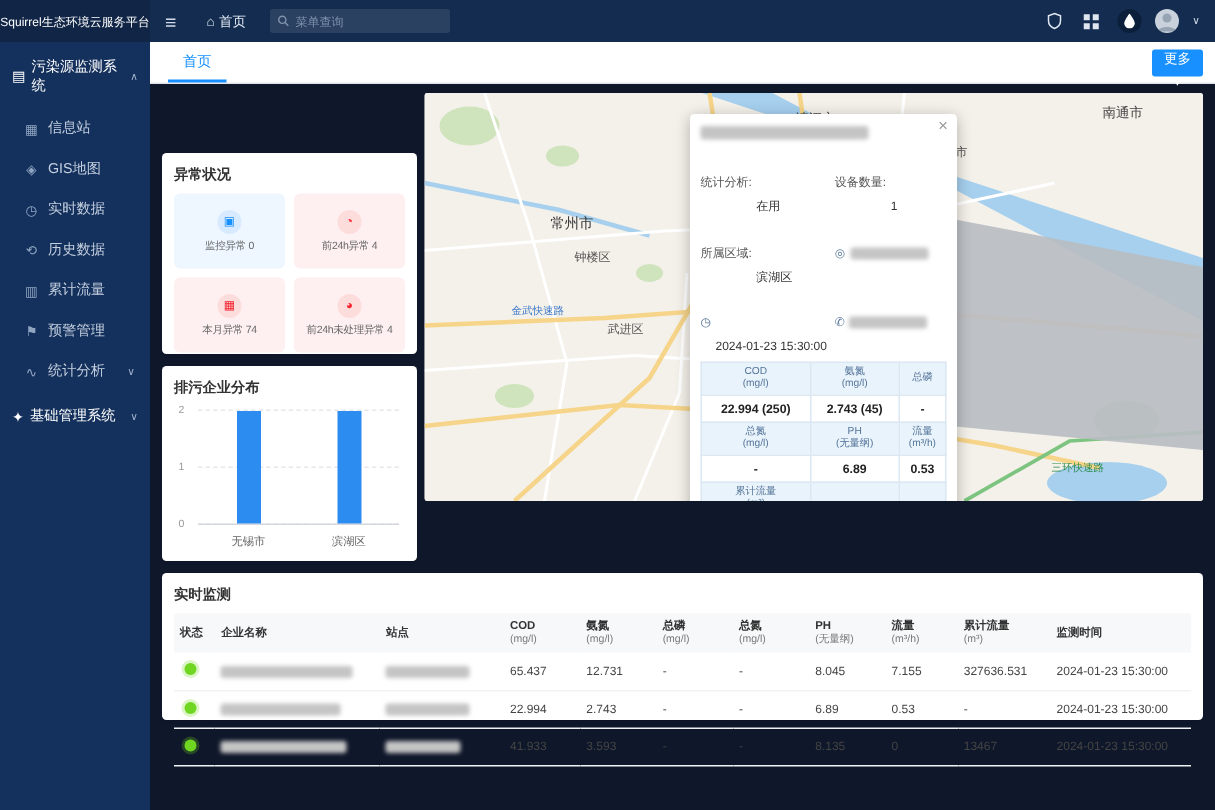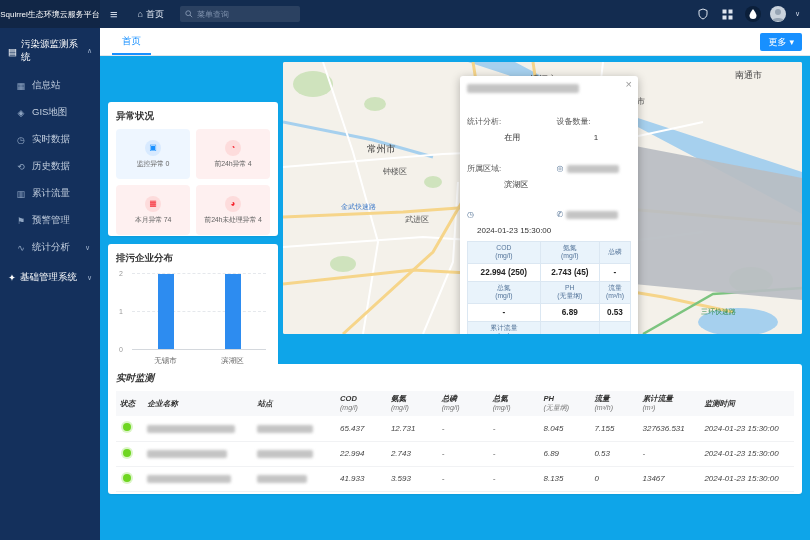--- a/index.html
+++ b/index.html
@@ -1,17 +1,17 @@
 <!DOCTYPE html>
 <html><head>
 <meta charset="utf-8">
 <style>
   * { margin:0; padding:0; box-sizing:border-box; }
   body { font-family:"Liberation Sans", sans-serif; background:#dfe3e8; }
-  .page { position:relative; width:810px; height:540px; background:#0ea5e9; overflow:hidden; font-family:"Liberation Sans", sans-serif; }
+  .page { position:relative; width:810px; height:540px; background:#0f172a; overflow:hidden; font-family:"Liberation Sans", sans-serif; }
 
   
   .header { position:absolute; top:0; left:0; right:0; height:28px; background:#132c50; display:flex; align-items:center; z-index:30; }
   .logo { width:100px; height:28px; background:#112646; color:#fff; font-size:8px; display:flex; align-items:center; justify-content:center; white-space:nowrap; overflow:hidden; }
   .hamburger { color:#cfd9e8; font-size:13px; padding:0 10px; cursor:pointer; }
   .crumb { display:flex; align-items:center; gap:3px; color:#e3eaf4; font-size:9px; padding:0 10px; }
   .crumb .icn { font-size:9px; }
   .search-box { display:flex; align-items:center; gap:4px; width:120px; height:16px; background:rgba(255,255,255,0.10); border-radius:2px; padding:0 5px; margin-left:6px; }
   .search-box input { flex:1; background:transparent; border:none; outline:none; color:#cfd9e8; font-size:8px; font-family:inherit; width:90px; }
   .search-box input::placeholder { color:#7f92ad; }
@@ -25,21 +25,21 @@
   .sidebar { position:absolute; top:28px; left:0; width:100px; bottom:0; background:#14305c; z-index:20; }
   .side-section { display:flex; align-items:center; gap:4px; color:#ffffff; font-size:9.5px; padding:10px 8px 8px 8px; cursor:pointer; }
   .side-section .chev { margin-left:auto; font-size:7px; color:#9fb2cd; }
   .side-item { display:flex; align-items:center; gap:6px; color:#c3cfdf; font-size:9.5px; padding:7px 8px 7px 16px; cursor:pointer; }
   .side-item .iglyph { font-size:9px; width:10px; text-align:center; color:#8fa5c2; }
   .side-item .chev { margin-left:auto; font-size:7px; color:#9fb2cd; padding-right:2px; }
 
   
   .tabbar { position:absolute; top:28px; left:100px; right:0; height:28px; background:#fff; border-bottom:1px solid #e2e6ea; z-index:10; }
   .tab { display:inline-block; margin-left:12px; padding:7px 10px 5px 10px; font-size:9.5px; color:#1890ff; border-bottom:2px solid #1890ff; cursor:pointer; }
-  .more-btn { position:absolute; right:8px; top:5px; height:18px; background:#1890ff; color:#fff; border:none; border-radius:2px; font-size:9px; padding:0 8px; display:flex; align-items:center; gap:3px; cursor:pointer; font-family:inherit; }
+  .more-btn { position:absolute; right:8px; top:5px; height:18px; background:#1890ff; color:#fff; border:none; border-radius:2px; font-size:9px; padding:0 8px; display:flex; align-items:center; gap:3px; cursor:pointer; font-family:inherit;flex-direction:column; }
 
   
   .card { position:absolute; background:#fff; border-radius:3px; box-shadow:0 1px 2px rgba(0,0,0,0.06);margin-top:40px; }
   .card-title { font-size:9.5px; color:#333; font-weight:bold; padding:8px 8px 6px 8px; }
 
   
   .card-abnormal { left:108px; top:62px; width:170px; height:134px; }
   .tiles { display:grid; grid-template-columns:1fr 1fr; gap:6px; padding:0 8px 8px 8px; }
   .tile { height:50px; border-radius:4px; display:flex; flex-direction:column; align-items:center; justify-content:center; gap:3px; cursor:pointer; }
   .tile-blue { background:#eef6ff; }
@@ -73,21 +73,21 @@
   .info-cell { display:flex; align-items:center; gap:3px; white-space:nowrap; }
   .info-cell .val { color:#333;margin-top:32px; }
   .val-green { color:#2fa84f; }
   .mini-icn { font-size:8px; color:#5a789a; }
   .ptable { width:100%; border-collapse:collapse; }
   .ptable td { border:1px solid #dbe7f2; text-align:center; }
   .ptable td.h { background:#e9f3fb; color:#55759a; font-size:6.8px; padding:2px 1px; line-height:1.25; }
   .ptable td.v { color:#222; font-weight:bold; font-size:8.2px; padding:4px 1px; }
 
   
-  .card-monitor { left:108px; top:324px; width:694px; height:130px;font-style:italic; }
+  .card-monitor { left:108px; top:342px; width:694px; height:98px; }
   .mtable { width:678px; margin:0 8px; border-collapse:collapse; table-layout:fixed; }
   .mtable th { background:#f7f8fa; font-size:7.6px; color:#333; font-weight:bold; text-align:left; padding:3px 4px; line-height:1.25; }
   .mtable th .unit { font-weight:normal; color:#777; font-size:7px; }
   .mtable td { font-size:8px; color:#444; padding:0 4px; height:25px; border-bottom:1px solid #f1f2f4; white-space:nowrap; }
   .dot { width:8px; height:8px; border-radius:50%; background:#6fd621; display:inline-block; box-shadow:0 0 0 2px rgba(111,214,33,0.25); margin-left:3px; }
   .c-status { width:4%; } .c-name { width:16%; } .c-site { width:12%; }
   .c-num { width:7.4%; } .c-flow { width:7%; } .c-total { width:9%; } .c-time { width:13.6%; }
 </style>
 </head>
 <body>

